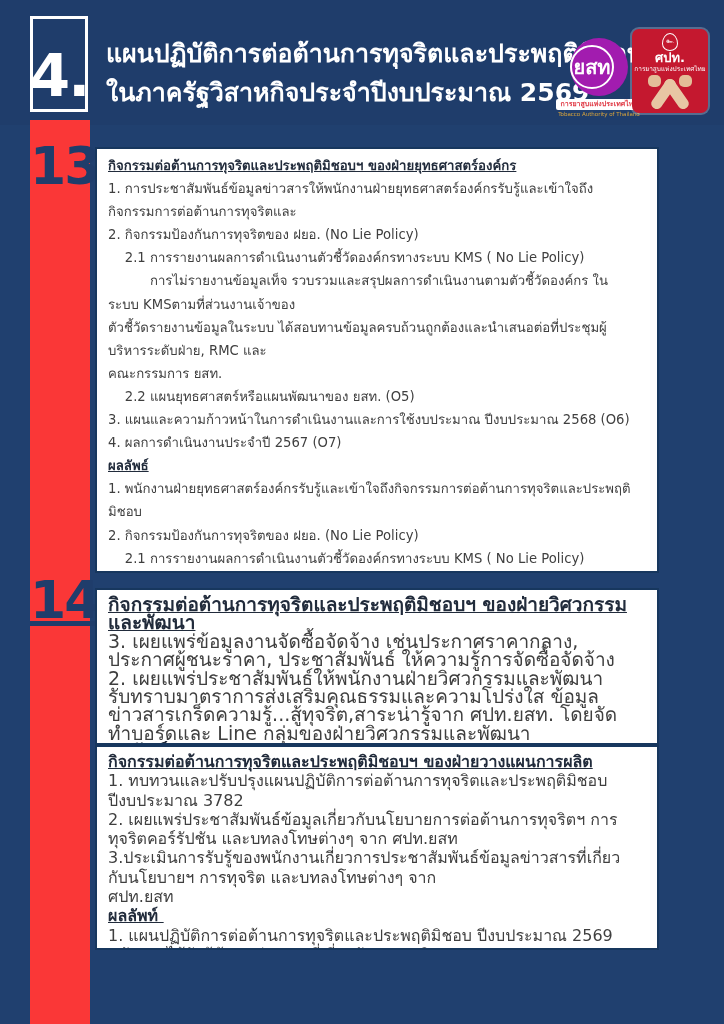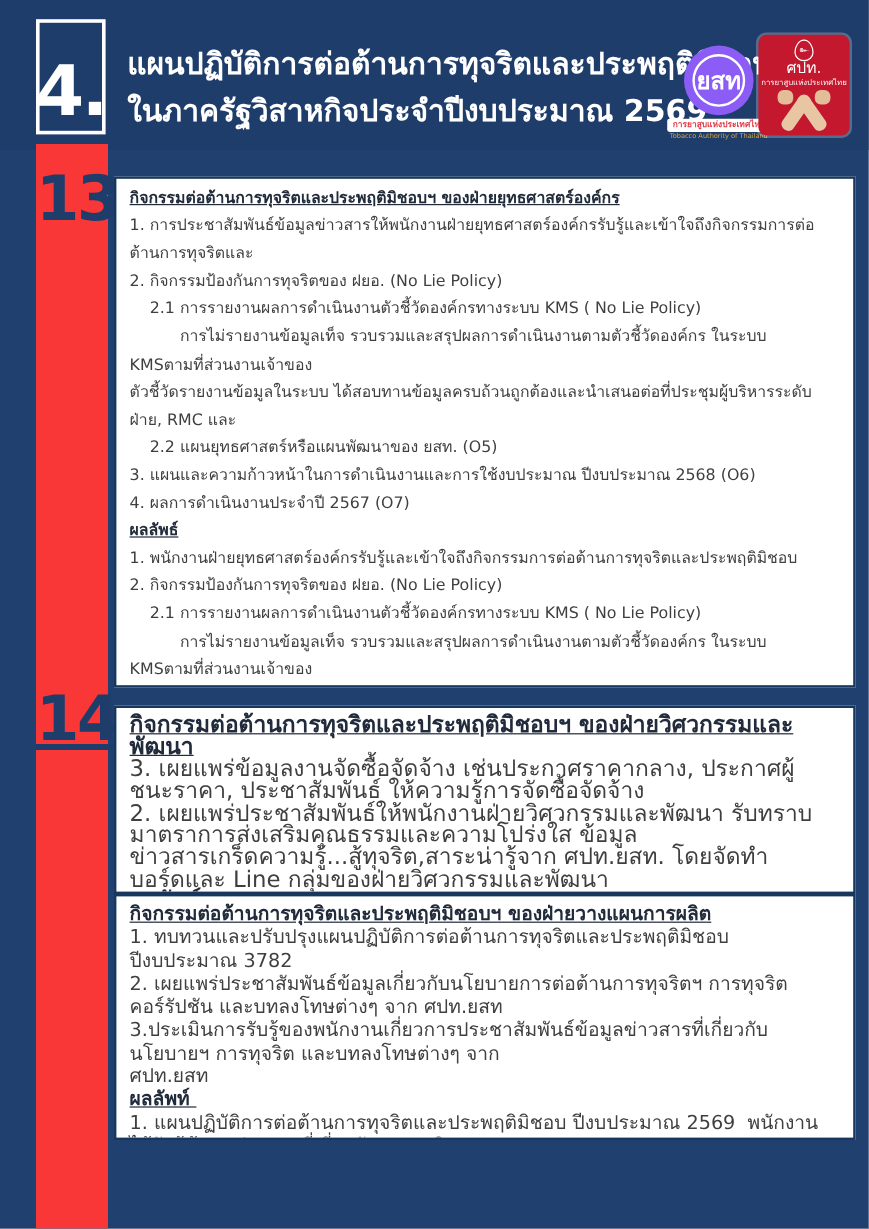--- a/index.html
+++ b/index.html
@@ -9,51 +9,51 @@
   
   .header{position:absolute;left:0;top:0;width:724px;height:125px;background:#1F3D6B;}
   .index-box{position:absolute;left:30px;top:16px;width:58px;height:96px;border:3px solid #FFFFFF;
              box-sizing:border-box;display:flex;align-items:flex-end;justify-content:center;}
   .index-num{color:#FFFFFF;font-size:58px;font-weight:bold;line-height:1;padding-bottom:4px;letter-spacing:-2px;}
   .title-wrap{position:absolute;left:106px;top:34px;width:440px;}
   .title-line{color:#FFFFFF;font-size:25px;font-weight:bold;line-height:39px;white-space:nowrap;}
 
   
   .logo1{position:absolute;left:556px;top:38px;width:86px;text-align:center;}
-  .logo1-circle{width:58px;height:58px;margin:0 auto;border-radius:50%;background:#8b5cf6;
-                display:flex;align-items:center;justify-content:center;position:relative;}
+  .logo1-circle{width:58px;height:58px;margin:0 auto;border-radius:50%;background:#a21caf;
+                display:flex;align-items:center;position:relative;}
   .logo1-inner{width:44px;height:44px;border-radius:50%;border:2px solid #FFFFFF;box-sizing:border-box;
                display:flex;align-items:center;justify-content:center;color:#FFFFFF;font-size:20px;font-weight:bold;}
   .logo1-thai{margin-top:3px;color:#E03A45;font-size:7px;font-weight:bold;line-height:9px;background:#FFFFFF;border-radius:2px;padding:1px 2px;}
   .logo1-eng{color:#D9A43B;font-size:5.5px;line-height:8px;}
 
   
   .logo2{position:absolute;left:632px;top:29px;width:76px;height:84px;background:#C4182F;border-radius:7px;
          box-shadow:0 0 0 2px rgba(255,255,255,.25);overflow:hidden;text-align:center;}
   .logo2-emblem{width:14px;height:16px;margin:4px auto 0;border:1px solid #FFFFFF;border-radius:50% 50% 50% 50%/60% 60% 40% 40%;
                 color:#FFFFFF;font-size:7px;line-height:14px;}
-  .logo2-abbr{color:#FFFFFF;font-size:13px;font-weight:normal;line-height:14px;}
+  .logo2-abbr{color:#FFFFFF;font-size:13px;font-weight:bold;line-height:14px;}
   .logo2-name{color:#FFFFFF;font-size:6.5px;line-height:8px;}
   .arms{position:absolute;left:0;right:0;bottom:2px;height:38px;}
   .arm{position:absolute;width:11px;height:34px;background:#E8C6A4;border-radius:5px;}
   .arm-l{left:26px;bottom:0;transform:rotate(35deg);}
   .arm-r{left:39px;bottom:0;transform:rotate(-35deg);}
   .fist{position:absolute;width:13px;height:12px;background:#E3BD98;border-radius:5px;}
   .fist-l{left:16px;top:2px;}
   .fist-r{left:47px;top:2px;}
 
   
   .stripe{position:absolute;left:30px;top:120px;width:60px;height:904px;background:#FA3737;}
   .sec-num{position:absolute;width:60px;left:30px;color:#1F3D6B;font-size:52px;font-weight:bold;
            text-align:center;letter-spacing:-2px;line-height:1;}
   .sec-num-13{top:140px;}
   .sec-num-14{top:574px;text-decoration:underline;}
 
   
-  .cbox{position:absolute;left:95px;width:618px;background:#FFFFFF;border:2px solid #17375E;
+  .cbox{position:absolute;left:95px;width:564px;background:#FFFFFF;border:2px solid #17375E;
         box-sizing:border-box;overflow:hidden;padding:5px 26px 4px 11px;}
   .box-13{top:147px;height:426px;}
   .box-14a{top:588px;height:157px;}
   .box-14b{top:745px;height:205px;}
   .line{white-space:pre-wrap;color:#3F3F3F;}
   .box-13 .line{font-size:13.2px;line-height:23.1px;}
   .box-14a .line{font-size:19px;line-height:18.4px;}
   .box-14b .line{font-size:16px;line-height:19.3px;}
   .line-heading{color:#212B3B;font-weight:bold;text-decoration:underline;}
 </style>
@@ -96,20 +96,21 @@
   <div class="sec-num sec-num-13">13.</div>
   <div class="sec-num sec-num-14">14.</div>
 
   <div class="cbox box-13">
       <div class="line line-heading">กิจกรรมต่อต้านการทุจริตและประพฤติมิชอบฯ ของฝ่ายยุทธศาสตร์องค์กร</div>
       <div class="line line-text">1. การประชาสัมพันธ์ข้อมูลข่าวสารให้พนักงานฝ่ายยุทธศาสตร์องค์กรรับรู้และเข้าใจถึงกิจกรรมการต่อต้านการทุจริตและ</div>
       <div class="line line-text">2. กิจกรรมป้องกันการทุจริตของ ฝยอ. (No Lie Policy)</div>
       <div class="line line-text">    2.1 การรายงานผลการดำเนินงานตัวชี้วัดองค์กรทางระบบ KMS ( No Lie Policy)</div>
       <div class="line line-text">          การไม่รายงานข้อมูลเท็จ รวบรวมและสรุปผลการดำเนินงานตามตัวชี้วัดองค์กร ในระบบ KMSตามที่ส่วนงานเจ้าของ</div>
       <div class="line line-text">ตัวชี้วัดรายงานข้อมูลในระบบ ได้สอบทานข้อมูลครบถ้วนถูกต้องและนำเสนอต่อที่ประชุมผู้บริหารระดับฝ่าย, RMC และ</div>
+      <div class="line line-text">คณะกรรมการ ยสท.</div>
       <div class="line line-text">    2.2 แผนยุทธศาสตร์หรือแผนพัฒนาของ ยสท. (O5)</div>
       <div class="line line-text">3. แผนและความก้าวหน้าในการดำเนินงานและการใช้งบประมาณ ปีงบประมาณ 2568 (O6)</div>
       <div class="line line-text">4. ผลการดำเนินงานประจำปี 2567 (O7)</div>
       <div class="line line-heading">ผลลัพธ์</div>
       <div class="line line-text">1. พนักงานฝ่ายยุทธศาสตร์องค์กรรับรู้และเข้าใจถึงกิจกรรมการต่อต้านการทุจริตและประพฤติมิชอบ</div>
       <div class="line line-text">2. กิจกรรมป้องกันการทุจริตของ ฝยอ. (No Lie Policy)</div>
       <div class="line line-text">    2.1 การรายงานผลการดำเนินงานตัวชี้วัดองค์กรทางระบบ KMS ( No Lie Policy)</div>
       <div class="line line-text">          การไม่รายงานข้อมูลเท็จ รวบรวมและสรุปผลการดำเนินงานตามตัวชี้วัดองค์กร ในระบบ KMSตามที่ส่วนงานเจ้าของ</div>
     </div>
 

